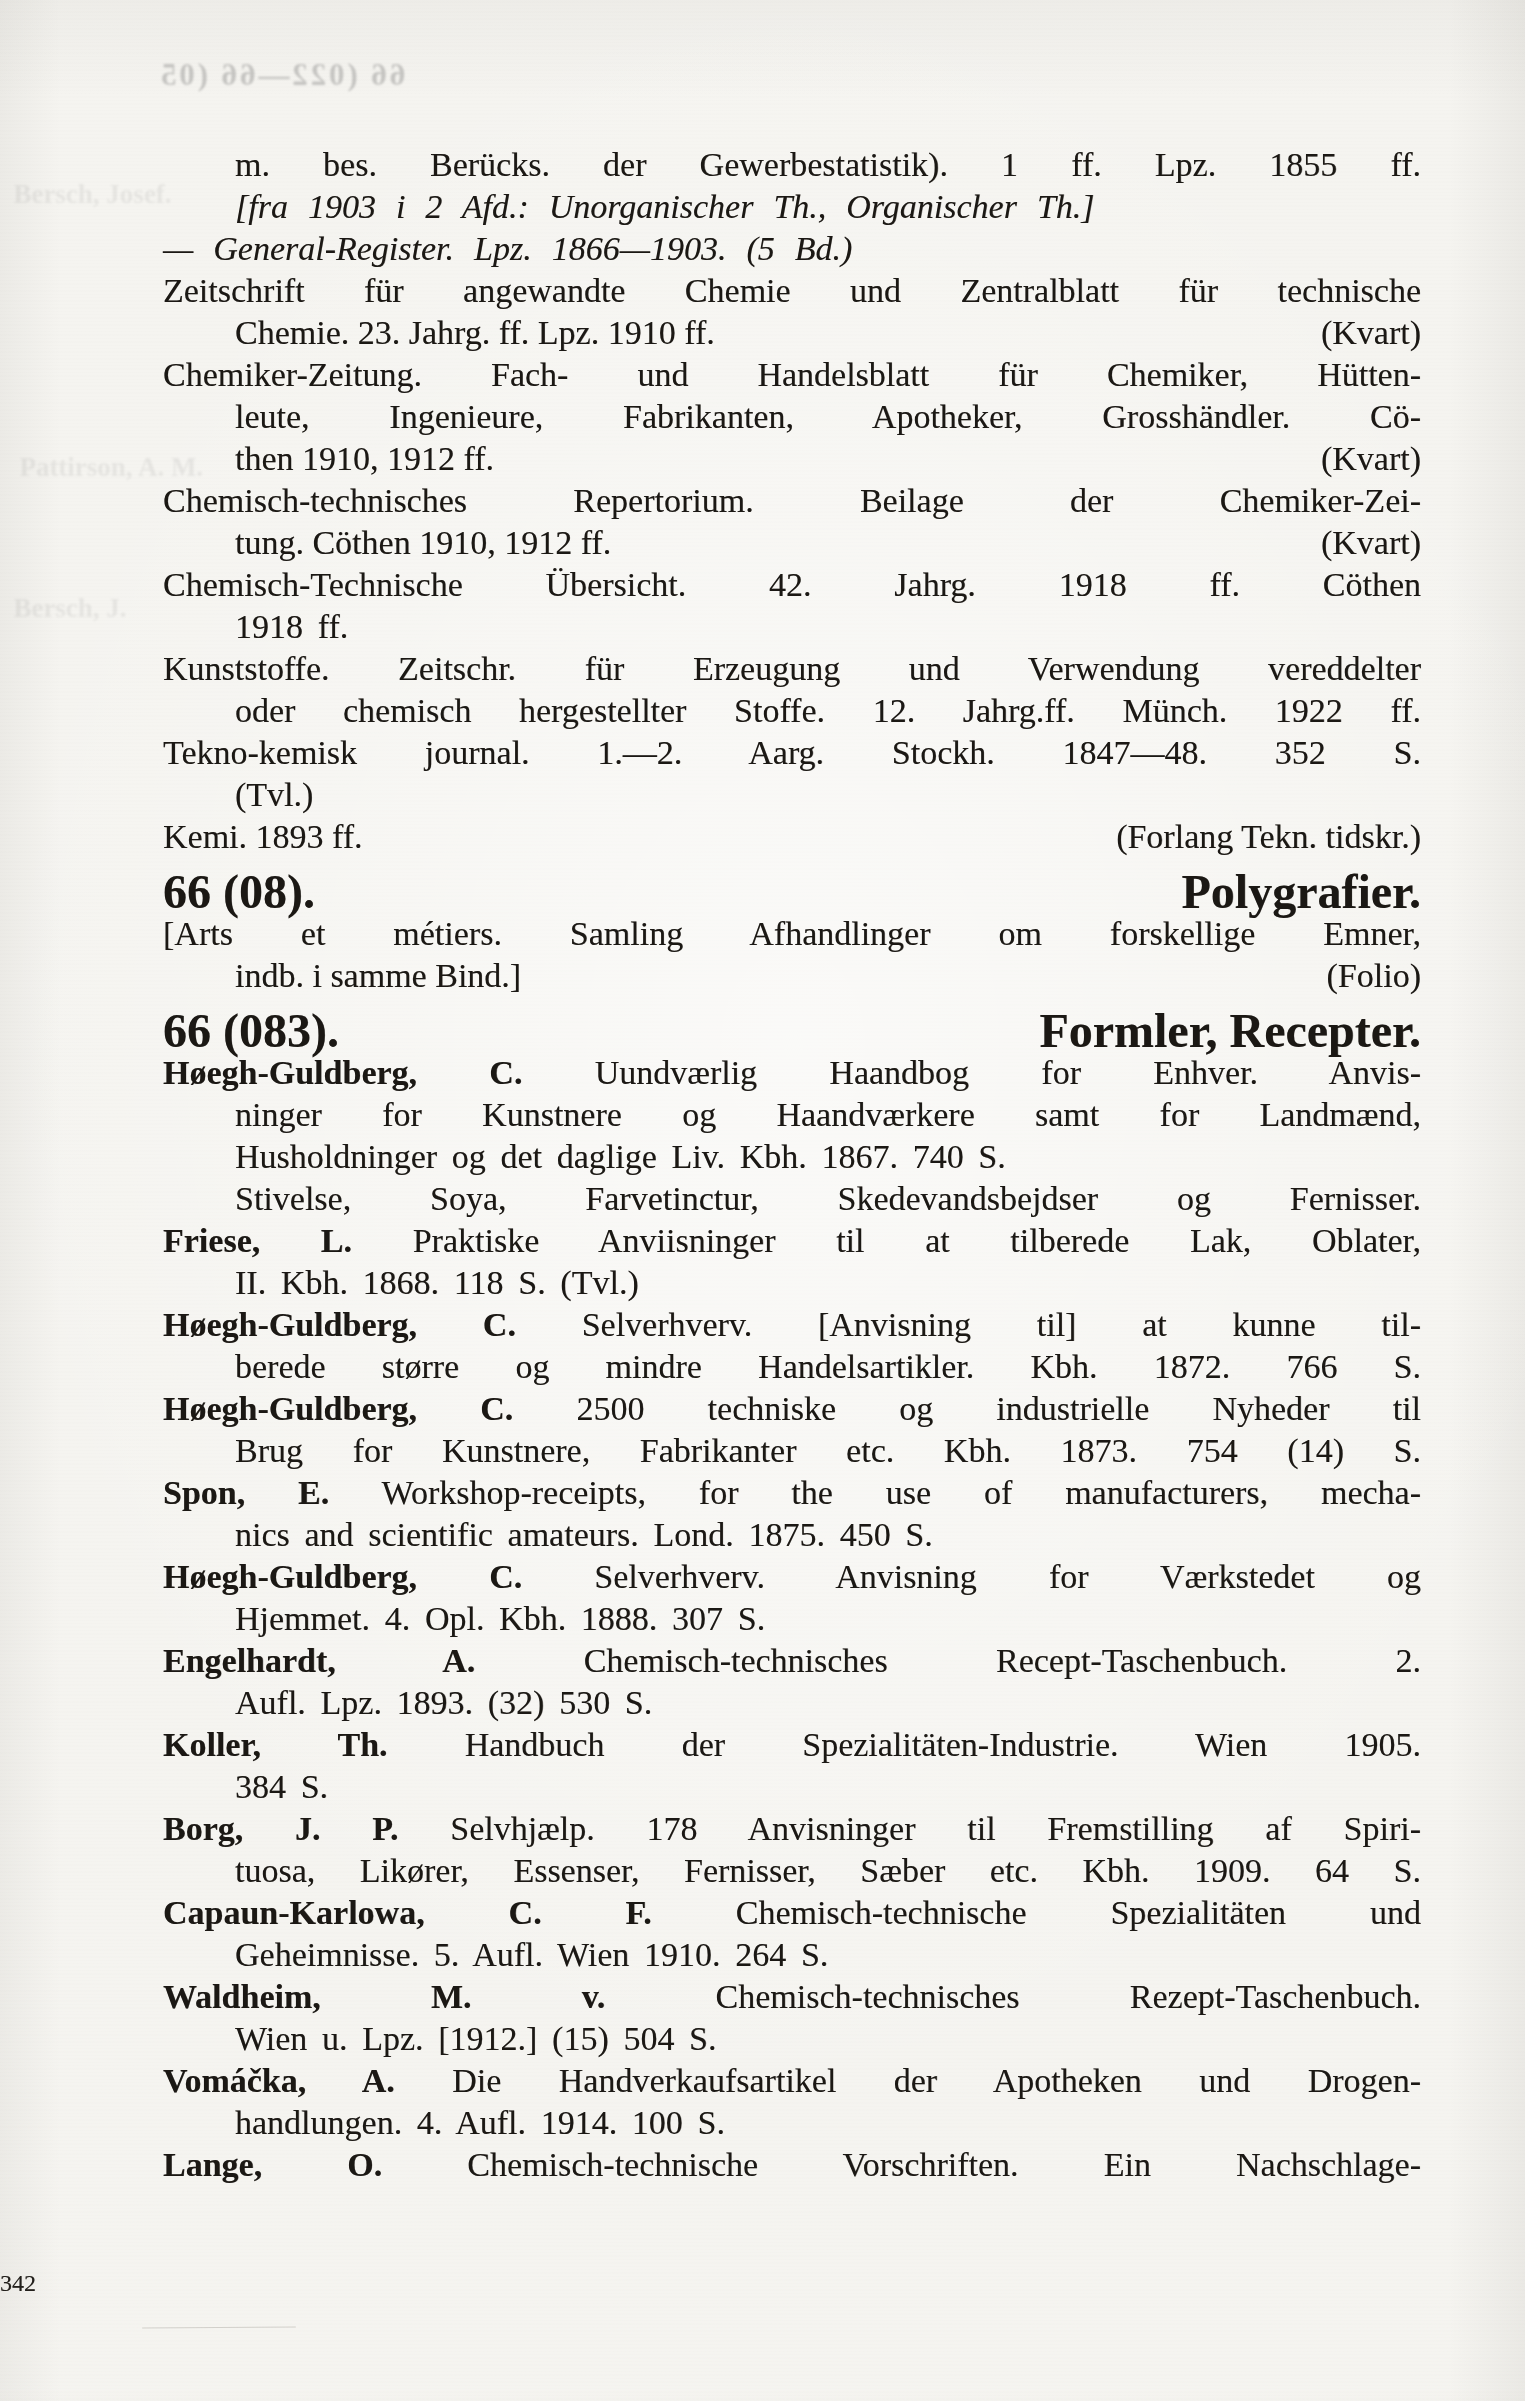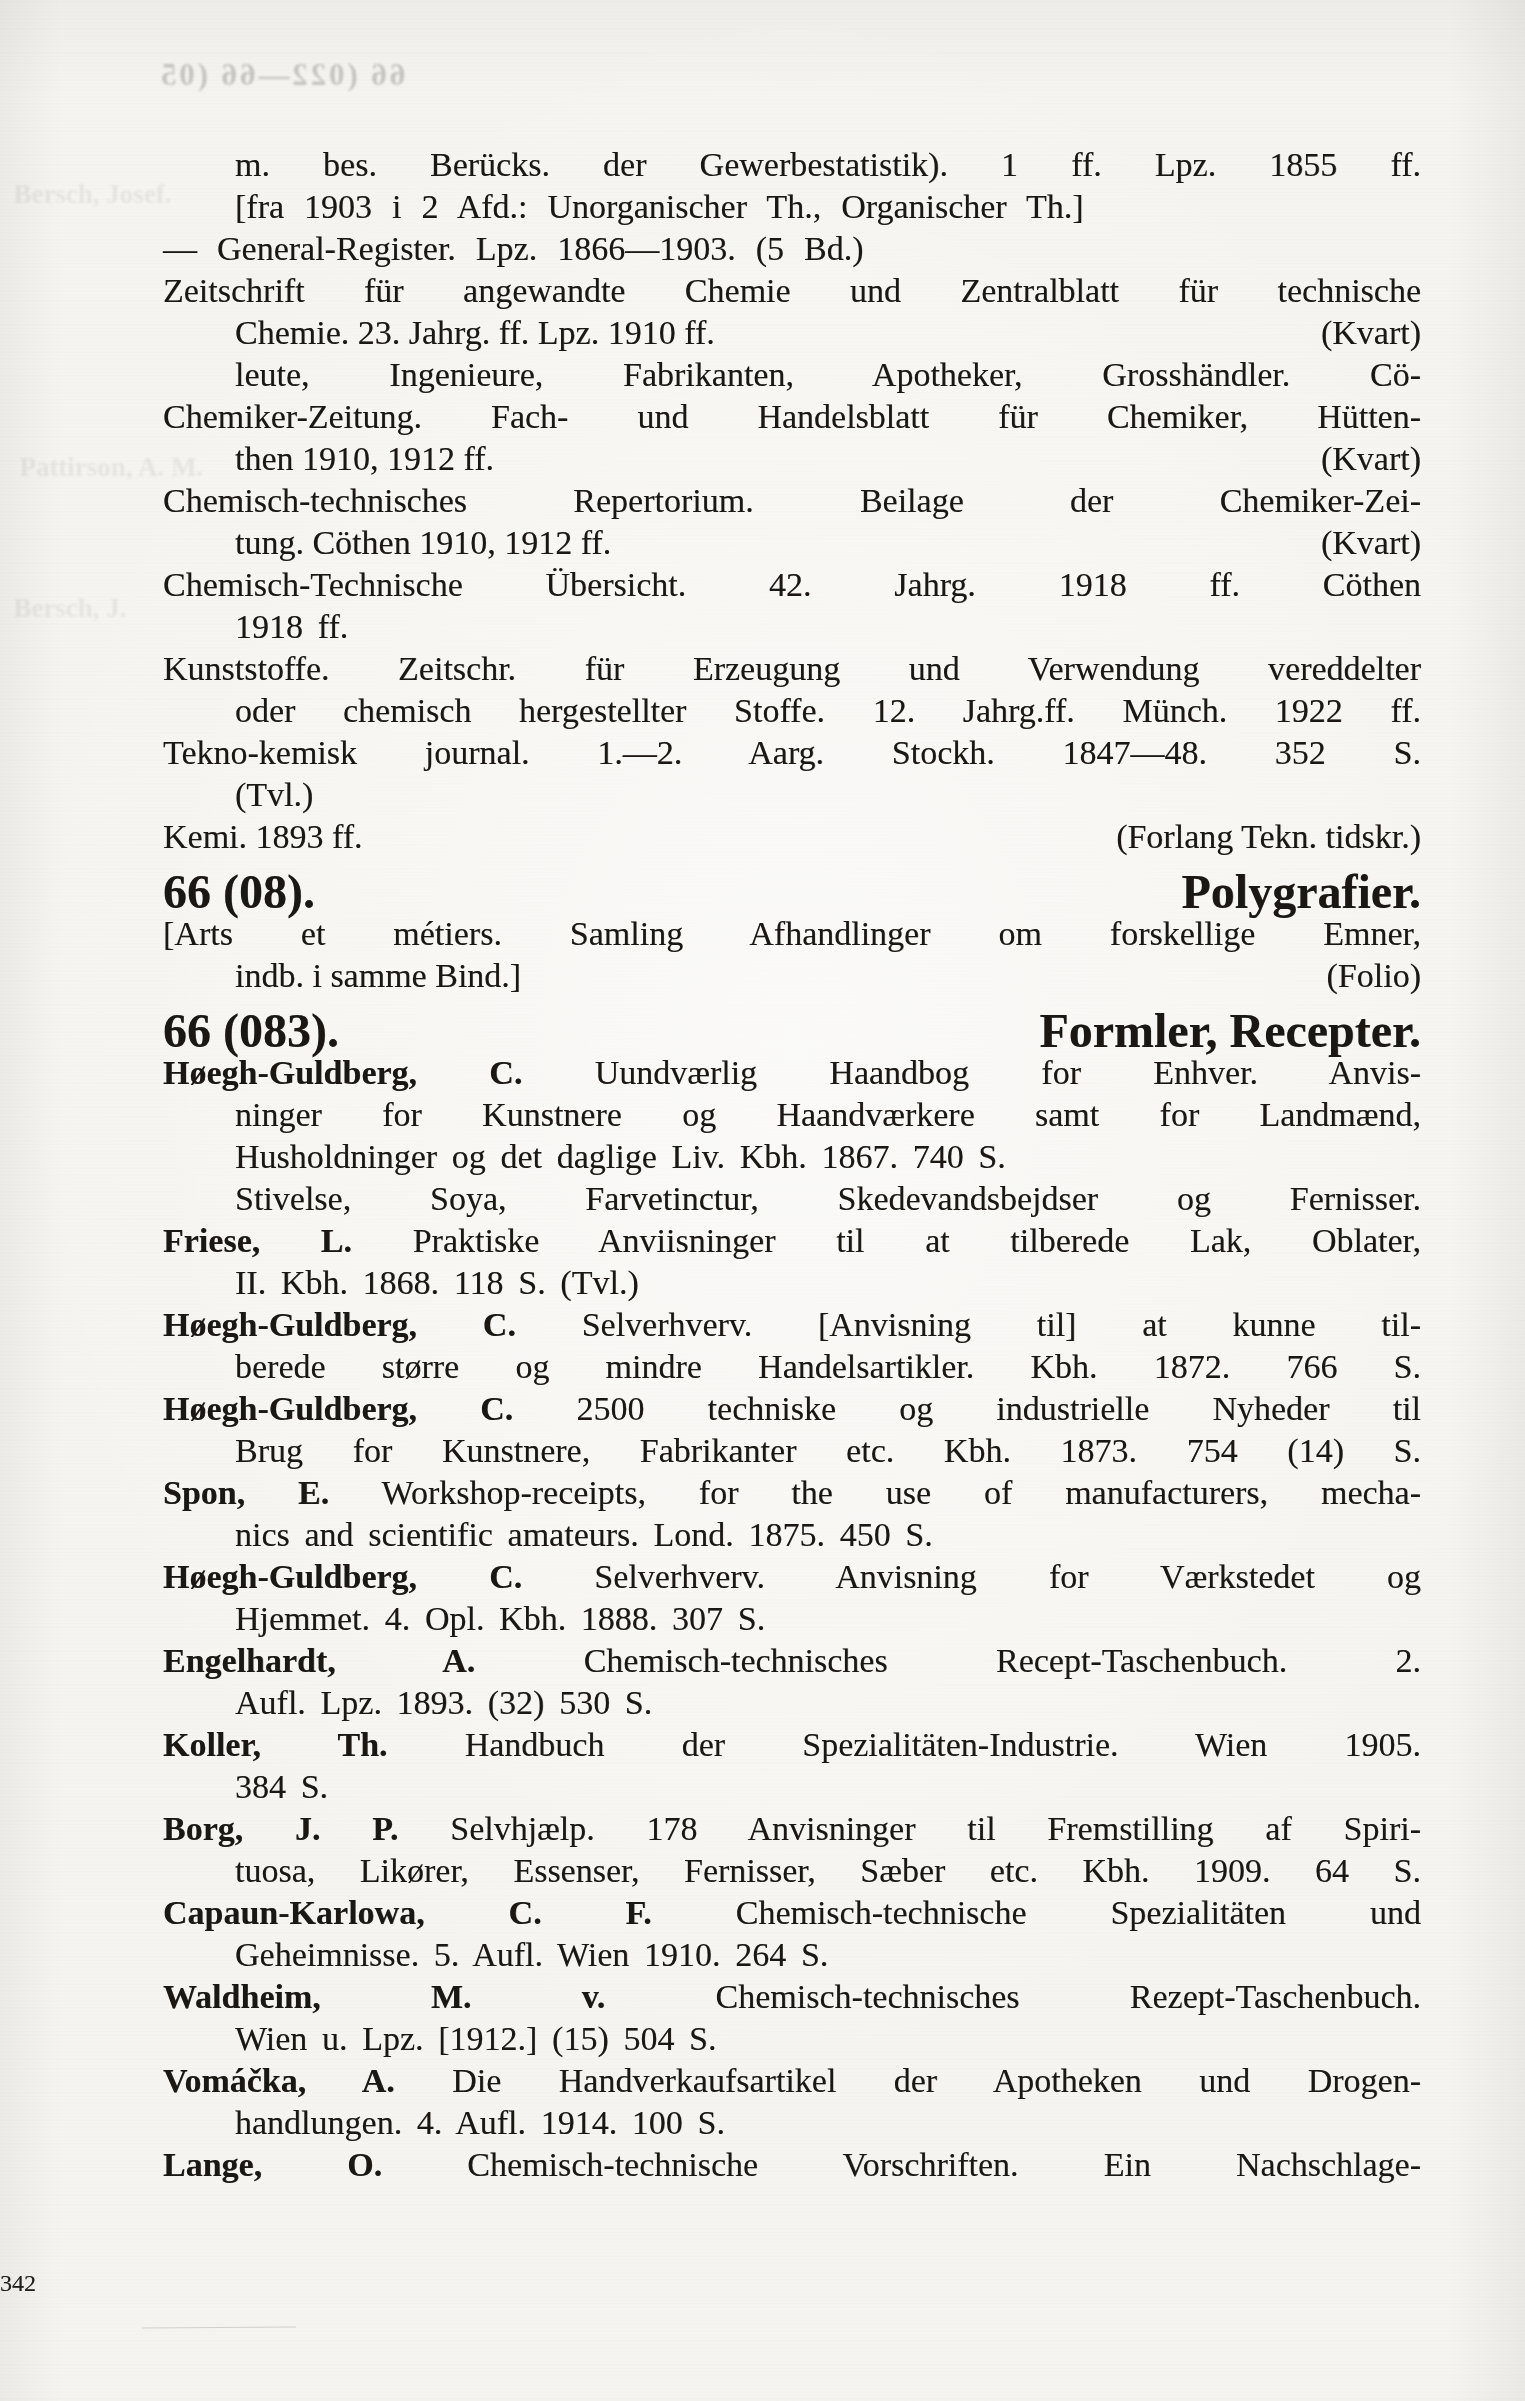--- a/index.html
+++ b/index.html
@@ -43,21 +43,21 @@
   }
   .line {
     min-height: 42px;
     text-shadow: 0.3px 0.4px 0.4px rgba(28,24,20,0.42);
     white-space: normal;
   }
   .line b { font-weight: bold; }
   .j   { text-align: justify; text-align-last: justify; }
   .ind { padding-left: 72px; }
   .p   { word-spacing: 6.2px; }
-  .spx { word-spacing: 11.5px; }
+  .spx { word-spacing: 11.5px; font-style: italic; }
   .sb  { display: flex; justify-content: space-between; }
   .h   {
     display: flex; justify-content: space-between;
     font-weight: bold; font-size: 48px;
     margin-top: 13px;
   }
   .pagenum {
     position: absolute; top: 2270px; left: 0; width: 100%;
     text-align: left; font-size: 24px;
     color: #221f1b;
@@ -83,22 +83,22 @@
     </div>
   <div class="textblock" id="textblock">
       <div class="line j ind">m. bes. Berücks. der Gewerbestatistik). 1 ff. Lpz. 1855 ff.</div>
       <div class="line spx ind">[fra 1903 i 2 Afd.: Unorganischer Th., Organischer Th.]</div>
       <div class="line spx">— General-Register. Lpz. 1866—1903. (5 Bd.)</div>
       <div class="line j">Zeitschrift für angewandte Chemie und Zentralblatt für technische</div>
       <div class="line sb ind">
         <span>Chemie. 23. Jahrg. ff. Lpz. 1910 ff.</span>
         <span>(Kvart)</span>
       </div>
+      <div class="line j">Chemiker-Zeitung. Fach- und Handelsblatt für Chemiker, Hütten-</div>
       <div class="line j ind">leute, Ingenieure, Fabrikanten, Apotheker, Grosshändler. Cö-</div>
-      <div class="line j">Chemiker-Zeitung. Fach- und Handelsblatt für Chemiker, Hütten-</div>
       <div class="line sb ind">
         <span>then 1910, 1912 ff.</span>
         <span>(Kvart)</span>
       </div>
       <div class="line j">Chemisch-technisches Repertorium. Beilage der Chemiker-Zei-</div>
       <div class="line sb ind">
         <span>tung. Cöthen 1910, 1912 ff.</span>
         <span>(Kvart)</span>
       </div>
       <div class="line j">Chemisch-Technische Übersicht. 42. Jahrg. 1918 ff. Cöthen</div>

